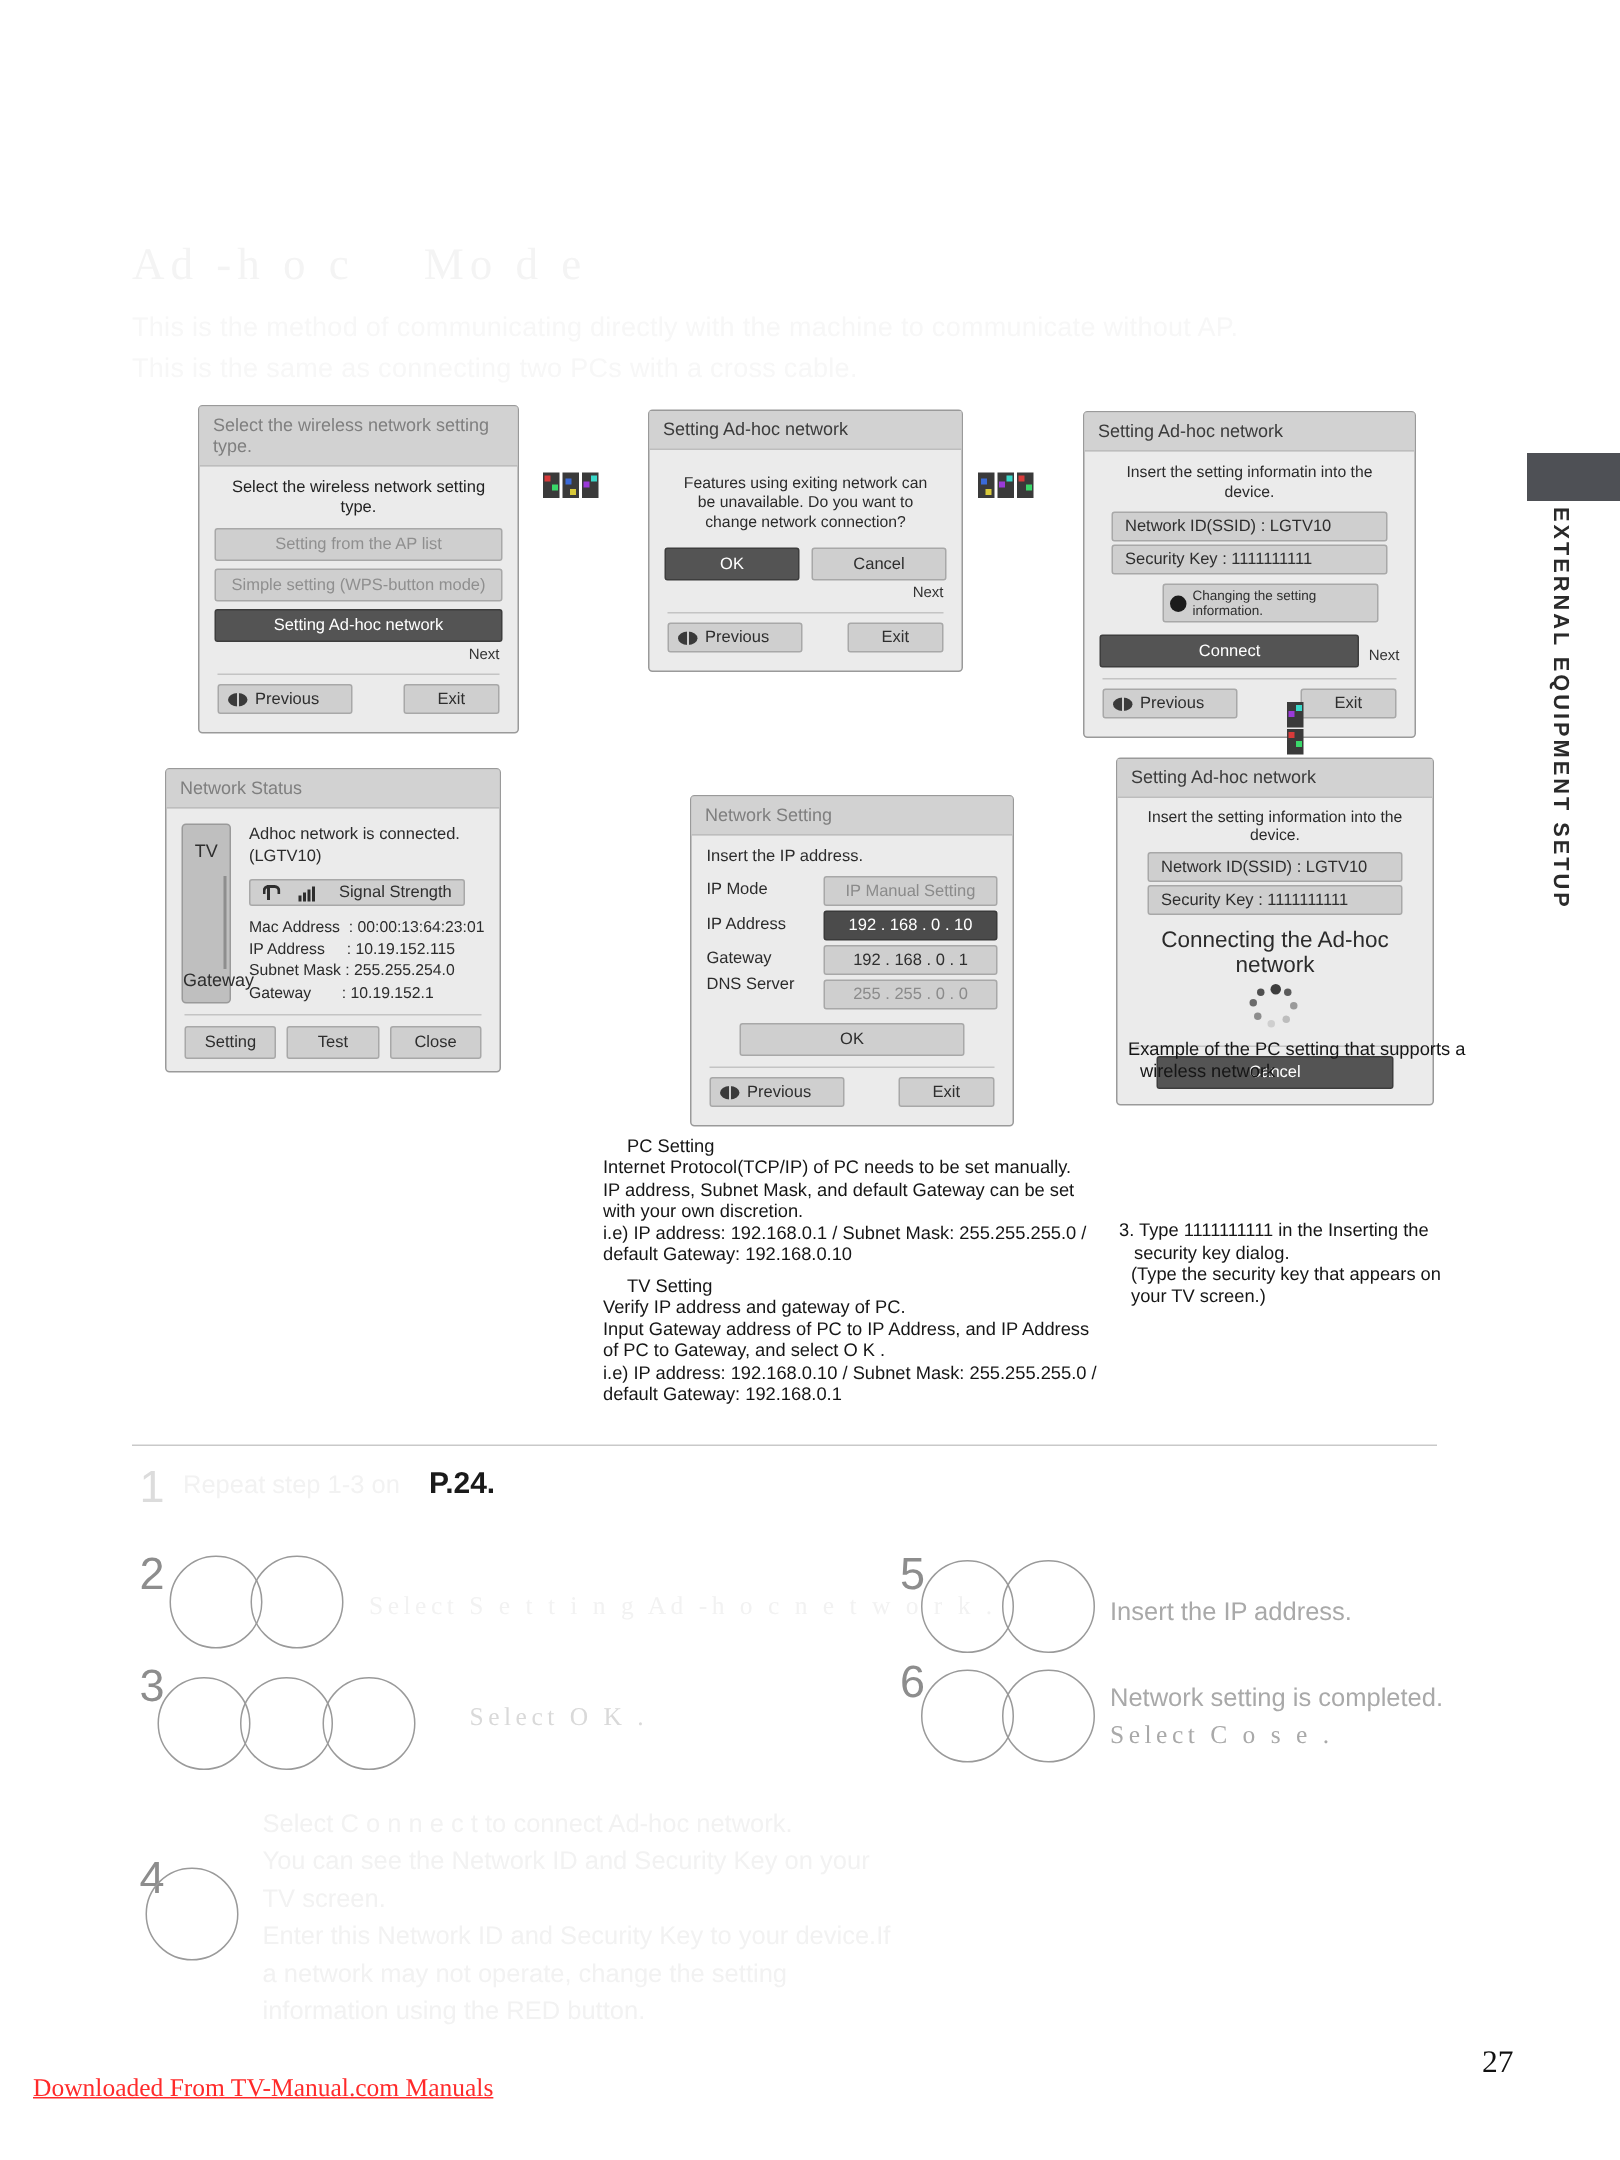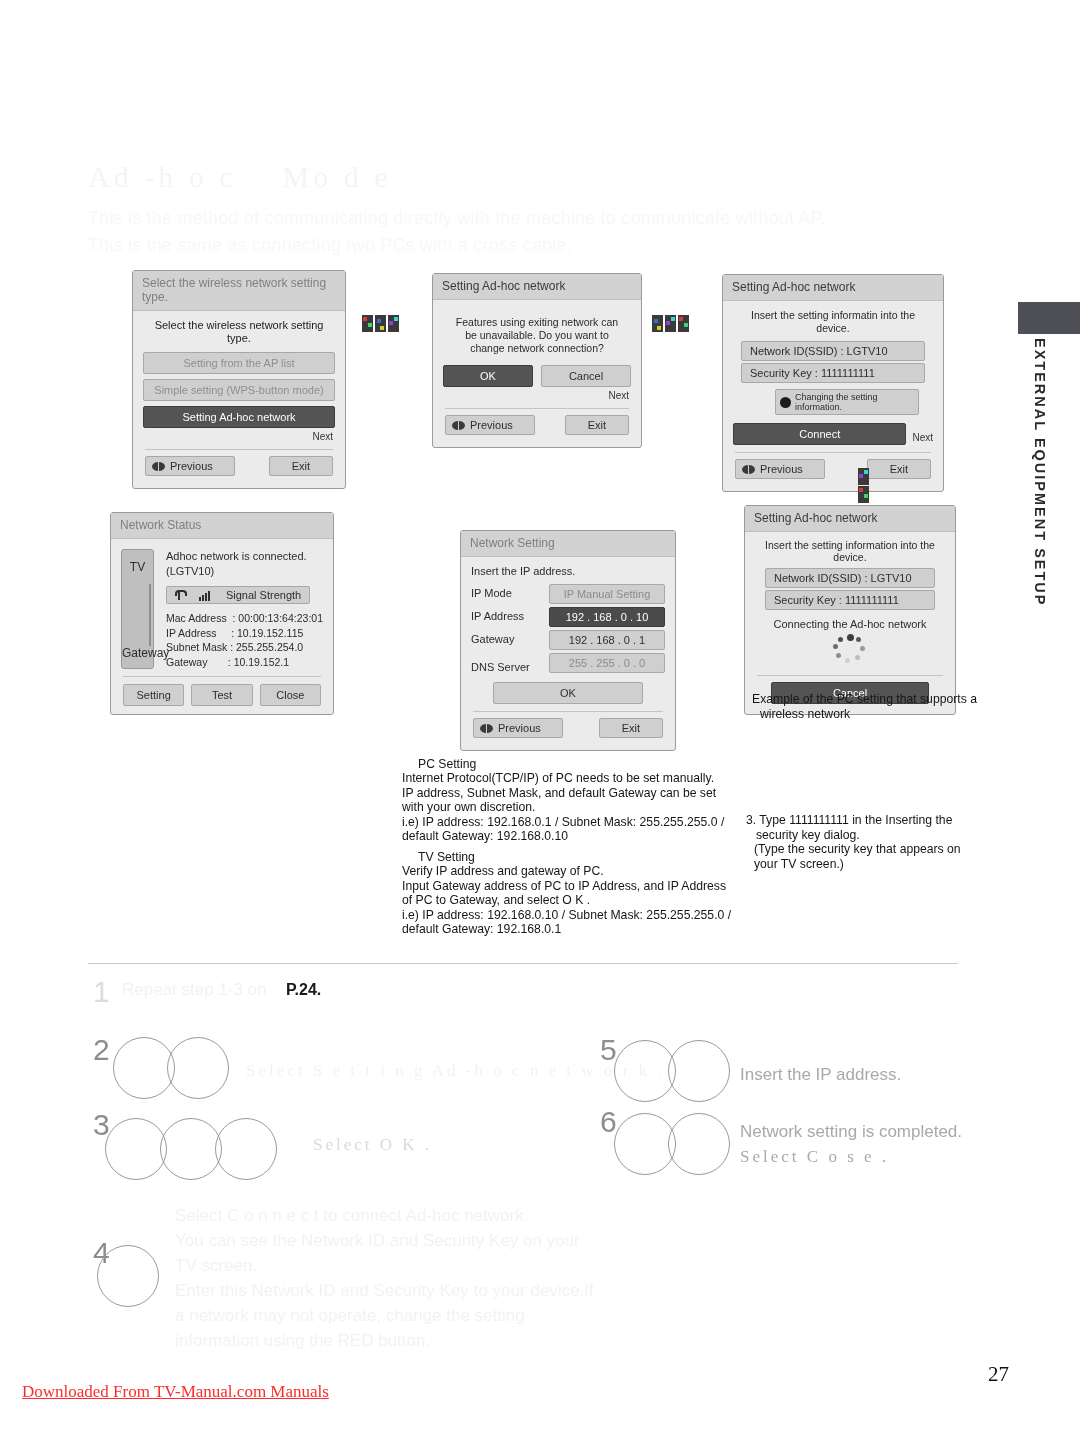--- a/index.html
+++ b/index.html
@@ -304,21 +304,21 @@
         <span class="field dim" style="flex:1;margin-top:3px;text-align:center;">IP Manual Setting</span>
       </div>
       <div style="display:flex;align-items:center;gap:6px;">
         <span style="width:72px;font-size:11px;color:#2b2b2b;">IP Address</span>
         <span class="field" style="flex:1;margin-top:3px;text-align:center;background:#4b4b4b;color:#fff;border-color:#3a3a3a;">192 . 168 . 0 . 10</span>
       </div>
       <div style="display:flex;align-items:center;gap:6px;">
         <span style="width:72px;font-size:11px;color:#2b2b2b;">Gateway</span>
         <span class="field" style="flex:1;margin-top:3px;text-align:center;">192 . 168 . 0 . 1</span>
       </div>
-      <div style="display:flex;align-items:flex-end;gap:6px;">
+      <div style="display:flex;align-items:flex-start;gap:6px;">
         <span style="width:72px;font-size:11px;color:#2b2b2b;">DNS Server</span>
         <span class="field dim" style="flex:1;margin-top:3px;text-align:center;">255 . 255 . 0 . 0</span>
       </div>
 
       <div class="btn on" style="margin:9px 22px 0 22px;">OK</div>
       <div class="footerline"></div>
       <div class="navrow">
         <div class="nav-prev">
           <span class="wheel"></span>
           <span>Previous</span>
@@ -327,21 +327,21 @@
       </div>
     </div>
   </div>
 
   <div class="dlg" style="left:744px; top:505px; width:212px;">
     <div class="dlg-title dark">Setting Ad-hoc network</div>
     <div class="dlg-body" style="padding:7px 10px 8px 10px;">
       <div style="font-size:10.5px;color:#2b2b2b;text-align:center;">Insert the setting information into the device.</div>
       <div class="field" style="margin:5px 10px 0 10px;">Network ID(SSID) : LGTV10</div>
       <div class="field" style="margin:2px 10px 0 10px;">Security Key : 1111111111</div>
-      <div style="font-size:11px;color:#2b2b2b;text-align:center;margin-top:8px;">Connecting the Ad-hoc network</div>
+      <div style="font-size:15px;color:#2b2b2b;text-align:center;margin-top:8px;">Connecting the Ad-hoc network</div>
       <div class="spin">
         <b style="width:7px;height:7px;background:#3d3d3d;left:17px;top:0;"></b>
         <b style="width:5px;height:5px;background:#5c5c5c;left:26px;top:3px;"></b>
         <b style="width:5px;height:5px;background:#9a9a9a;left:30px;top:12px;"></b>
         <b style="width:5px;height:5px;background:#bdbdbd;left:25px;top:21px;"></b>
         <b style="width:5px;height:5px;background:#cfcfcf;left:15px;top:24px;"></b>
         <b style="width:5px;height:5px;background:#8d8d8d;left:6px;top:19px;"></b>
         <b style="width:5px;height:5px;background:#6b6b6b;left:3px;top:10px;"></b>
         <b style="width:5px;height:5px;background:#4f4f4f;left:8px;top:3px;"></b>
       </div>
@@ -360,21 +360,21 @@
 i.e) IP address: 192.168.0.10 / Subnet Mask: 255.255.255.0 / default Gateway: 192.168.0.1</div>
 
   <div class="txt" style="left:752px; top:692px; width:232px; text-indent:-8px; padding-left:8px;">Example of the PC setting that supports a wireless network</div>
   <div class="txt" style="left:746px; top:813px; width:238px; text-indent:-10px; padding-left:10px;">3. Type 1111111111 in the Inserting the security key dialog.</div>
   <div class="txt" style="left:754px; top:842px; width:232px;">(Type the security key that appears on your TV screen.)</div>
 
   <div class="rule"></div>
 
   <div class="stepnum faint" style="left:93px; top:975px;">1</div>
   <div class="steptxt t-faint" style="left:122px; top:977px;">Repeat step 1-3 on </div>
-  <div class="steptxt t-dark" style="left:286px; top:977px; font-size:16px;">P.24.</div>
+  <div class="steptxt t-dark" style="left:286px; top:977px; font-size:20px;">P.24.</div>
 
   <div class="stepnum" style="left:93px; top:1033px;">2</div>
   <div class="circ" style="left:113px; top:1037px; width:62px; height:62px;"></div>
   <div class="circ" style="left:167px; top:1037px; width:62px; height:62px;"></div>
   <div class="steptxt t-faint sp" style="left:246px; top:1058px;">Select S e t t i n g   Ad -h o c   n e t w o r k .</div>
 
   <div class="stepnum" style="left:93px; top:1108px;">3</div>
   <div class="circ" style="left:105px; top:1118px; width:62px; height:62px;"></div>
   <div class="circ" style="left:160px; top:1118px; width:62px; height:62px;"></div>
   <div class="circ" style="left:215px; top:1118px; width:62px; height:62px;"></div>

